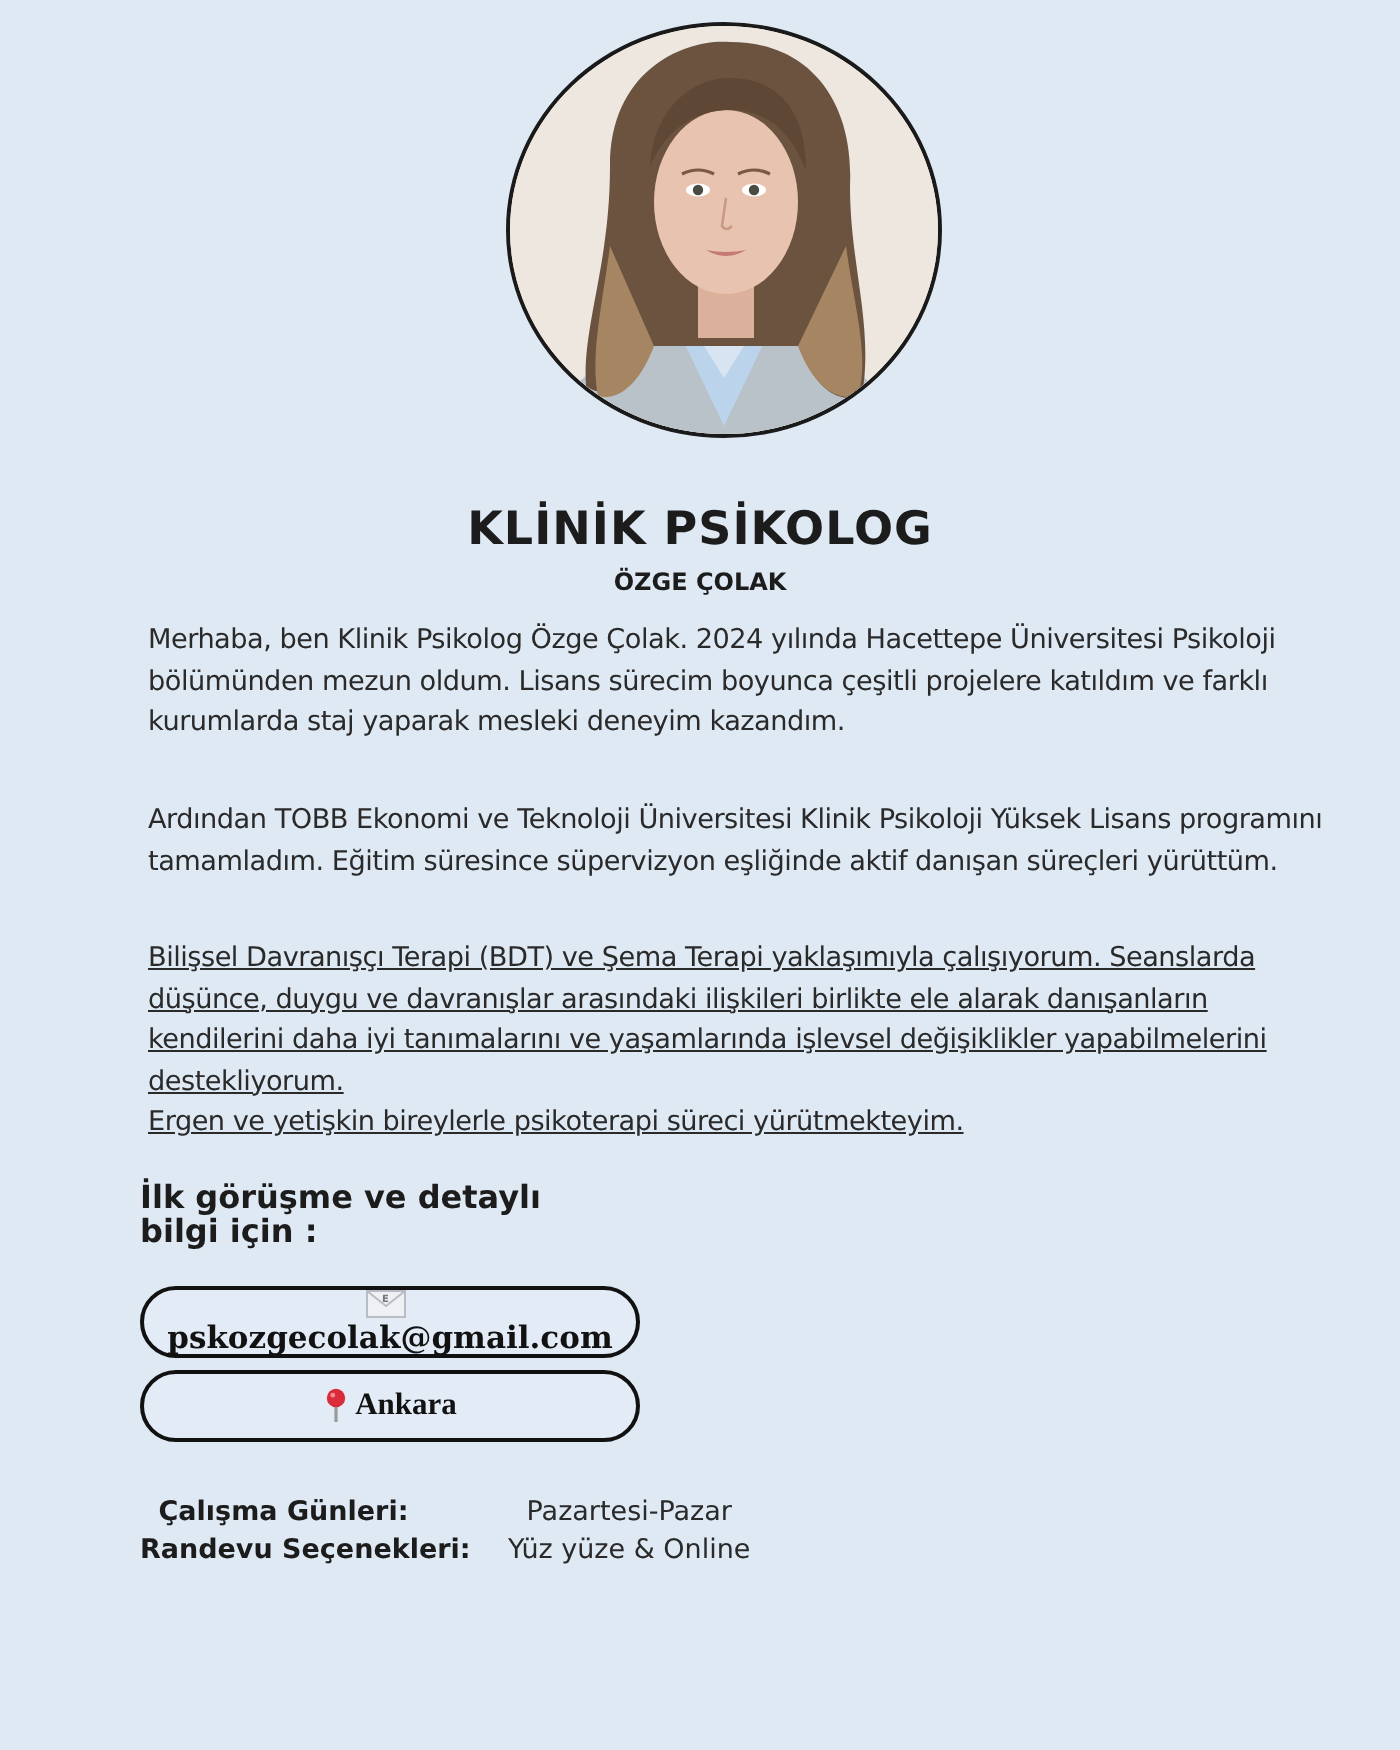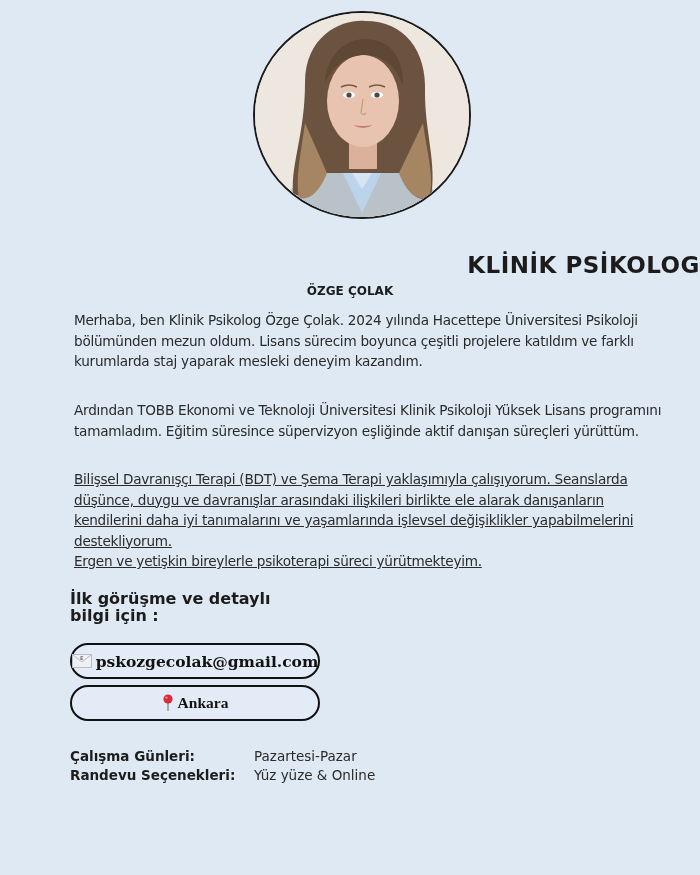--- a/index.html
+++ b/index.html
@@ -16,21 +16,21 @@
       left: 253px; top: 11px;
       width: 214px; height: 204px;
       border-radius: 50%;
       border: 2px solid #1a1a1a;
       overflow: hidden;
       background: radial-gradient(ellipse at 50% 45%, #f3eee8 0%, #ece6df 70%, #e2dcd4 100%);
     }
     .avatar svg { width: 100%; height: 100%; display: block; }
     .title {
       position: absolute; left: 0; width: 700px; top: 252px;
-      text-align: right;
+      text-align: center;
       font-family: "DejaVu Sans", sans-serif;
       font-weight: bold; font-size: 23px; letter-spacing: 0.5px;
       color: #1c1c1c;
     }
     .name {
       position: absolute; left: 0; width: 700px; top: 284px;
       text-align: center;
       font-family: "DejaVu Sans", sans-serif;
       font-weight: bold; font-size: 12px;
       color: #1c1c1c;
@@ -56,29 +56,29 @@
       position: absolute; left: 70px; width: 246px; height: 32px;
       border: 2.5px solid #111;
       border-radius: 18px;
       background: #e3ecf6;
       display: flex; align-items: center; justify-content: center;
       font-family: "DejaVu Serif", serif;
       font-weight: bold; font-size: 15.5px;
       color: #121212;
       box-sizing: content-box;
     }
-    .pill-email { top: 643px; }
+    .pill-email { top: 643px; flex-direction: column; }
     .pill-city { top: 685px; font-family: Liberation Serif, serif; }
     .pill .ico { margin-right: 4px; display: inline-flex; align-items: center; }
     .info {
       position: absolute; left: 70px; top: 747px;
       font-family: "DejaVu Sans", sans-serif;
       font-size: 13.5px; line-height: 19px;
     }
-    .info-row { display: flex; }
+    .info-row { display: flex; justify-content: center; }
     .info-key { width: 184px; font-weight: bold; color: #1c1c1c; }
     .info-val { color: #2a2a2a; }
   </style>
 </head>
 <body>
 
 <div class="avatar" role="img" aria-label="Profile photo of Özge Çolak">
   <svg viewBox="0 0 214 204" xmlns="http://www.w3.org/2000/svg">
     <rect width="214" height="204" fill="#ede7df"></rect>
 

